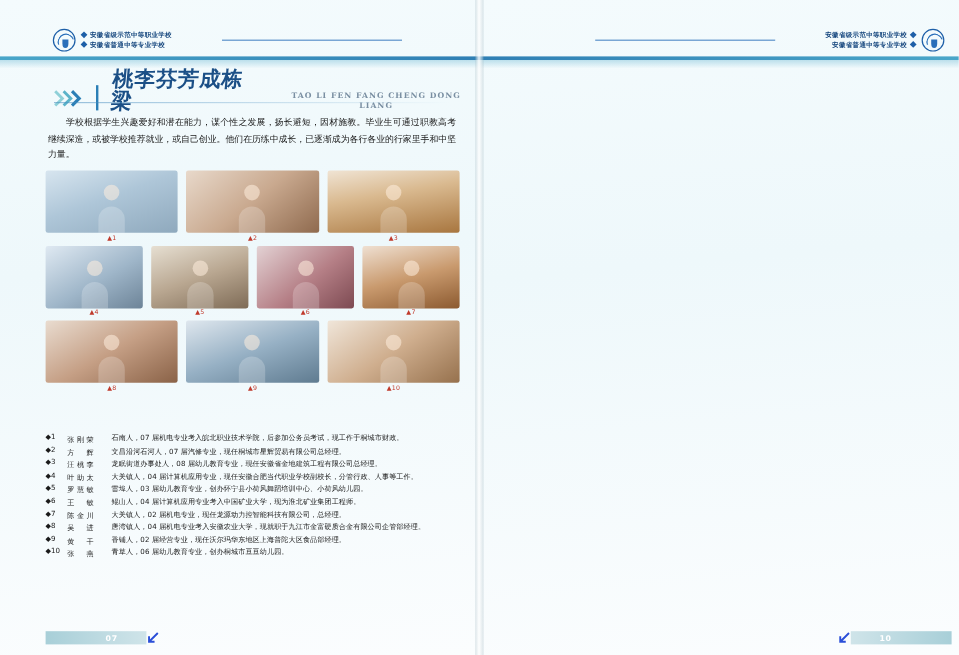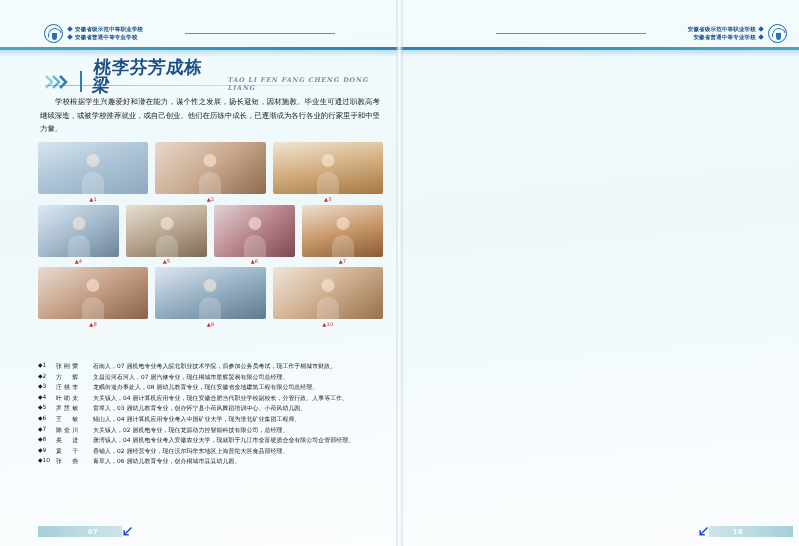--- a/index.html
+++ b/index.html
@@ -82,21 +82,21 @@
   }
   .cn-title {
     font-family: "DejaVu Serif", "Liberation Serif", serif;
     font-weight: 700; font-size: 17.5px; color:#1b4f86;
     letter-spacing: .6px; line-height: 1;
     transform: skewX(-5deg);
   }
   .en-title {
     font-family: "DejaVu Serif","Liberation Serif", serif;
     font-size: 6.4px; color:#7a8fa2; letter-spacing: .85px;
-    padding-bottom: 2.5px; font-style: italic; font-weight:700;
+    padding-bottom: 2.5px; font-weight:700;text-align:center;
   }
   .sec-rule {
     position: absolute; top: 85px; height: 1px;
     background: linear-gradient(90deg, rgba(70,140,190,.55), rgba(70,140,190,0));
   }
   .sec-rule.left  { left: 45px; width: 330px; }
 
   
   .para {
     position: absolute; font-size: 7.4px; line-height: 13.6px;

